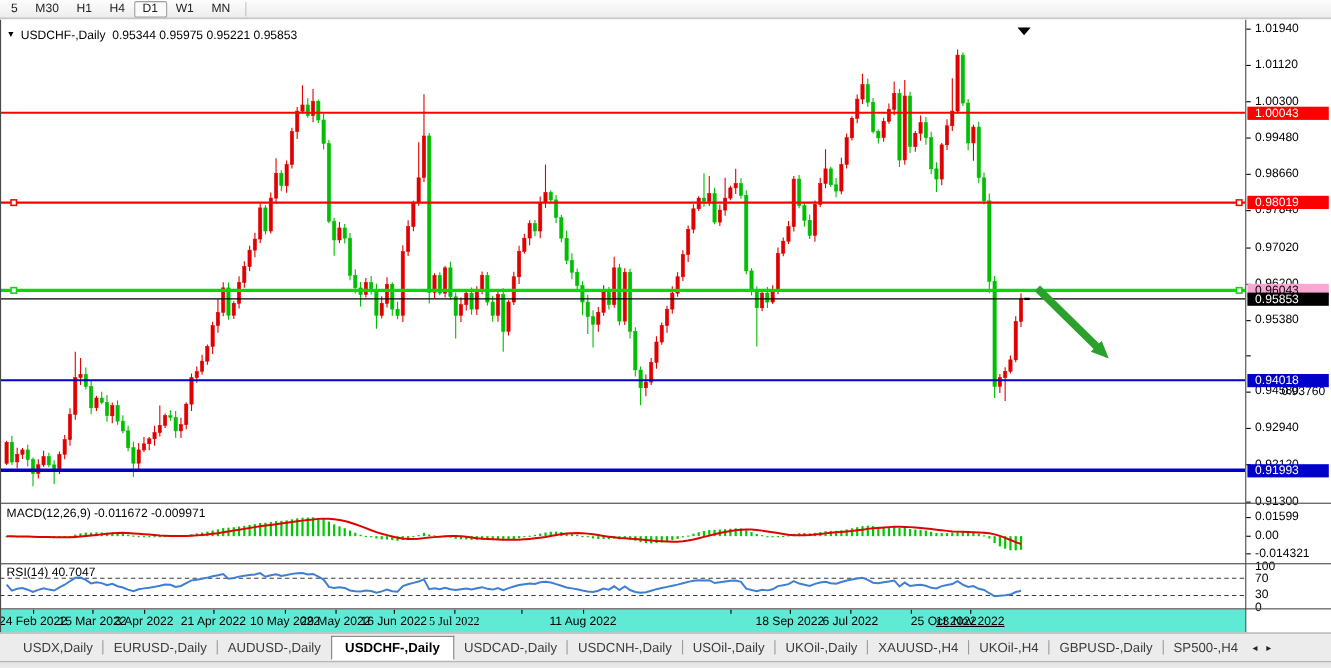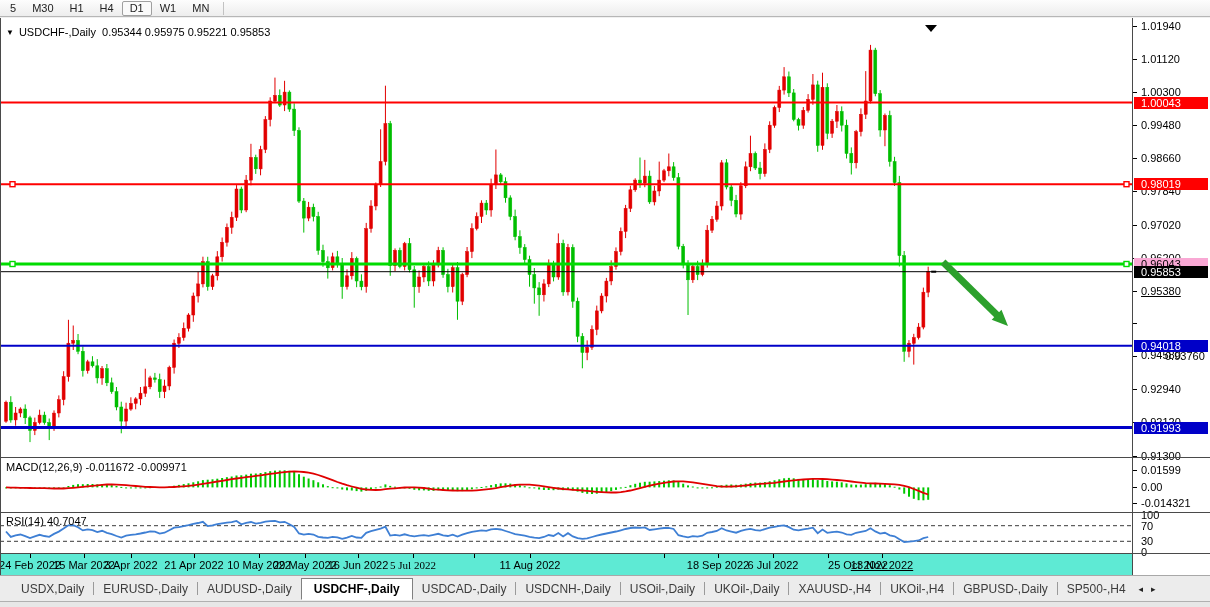--- a/index.html
+++ b/index.html
@@ -745,21 +745,21 @@
     <div class="ticklabel" style="top: 101.2px;">0.99480</div>
     <div class="tickmark" style="top: 140.3px;"></div>
     <div class="ticklabel" style="top: 134.3px;">0.98660</div>
     <div class="tickmark" style="top: 173.4px;"></div>
     <div class="ticklabel" style="top: 167.4px;">0.97840</div>
     <div class="tickmark" style="top: 206.5px;"></div>
     <div class="ticklabel" style="top: 200.5px;">0.97020</div>
     <div class="tickmark" style="top: 239.6px;"></div>
     <div class="ticklabel" style="top: 233.6px;">0.96200</div>
     <div class="tickmark" style="top: 272.7px;"></div>
-    <div class="ticklabel" style="top: 266.7px; text-decoration: underline;">0.95380</div>
+    <div class="ticklabel" style="top: 266.7px;">0.95380</div>
     <div class="tickmark" style="top: 305px;"></div>
     <div class="ticklabel" style="top: 299px; margin-top: 32px;">0.94580</div>
     <div class="tickmark" style="top: 338.1px;"></div>
     <div class="ticklabel" style="top: 332.1px; padding-left: 24px;">0.93760</div>
     <div class="tickmark" style="top: 371.2px;"></div>
     <div class="ticklabel" style="top: 365.2px;">0.92940</div>
     <div class="tickmark" style="top: 404.4px;"></div>
     <div class="ticklabel" style="top: 398.4px;">0.92120</div>
     <div class="tickmark" style="top: 437.5px;"></div>
     <div class="ticklabel" style="top: 431.5px;">0.91300</div>

